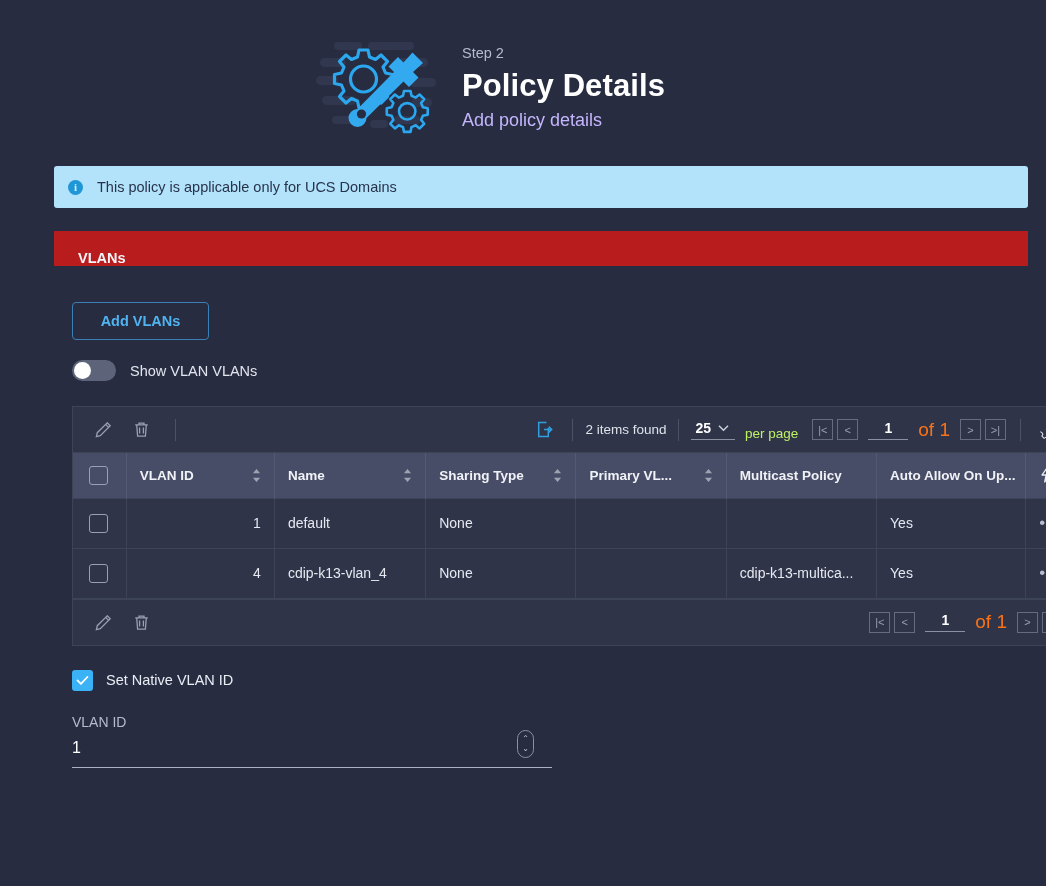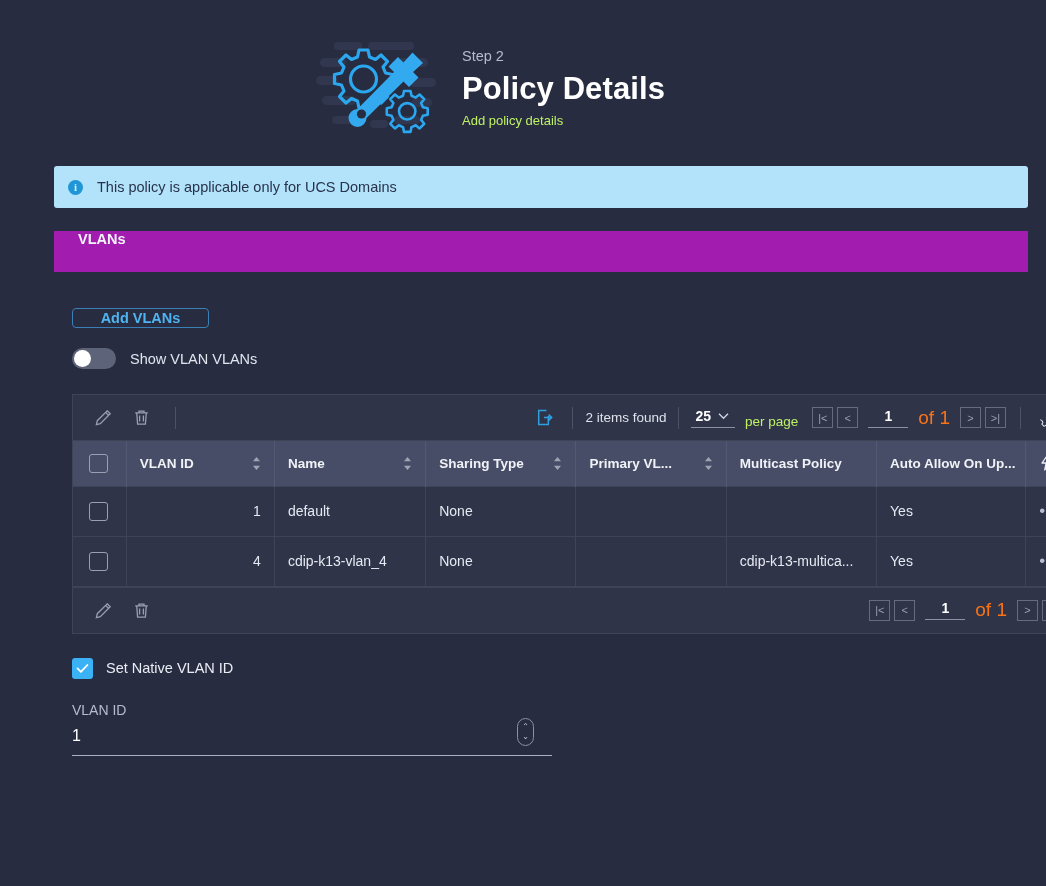--- a/index.html
+++ b/index.html
@@ -15,21 +15,21 @@
   
   .header {
     display: flex; align-items: center;
     padding: 30px 0 26px 276px;
     gap: 22px;
   }
   .illustration { width: 128px; height: 110px; flex: none; }
   .head-text { padding-top: 4px; }
   .step-label { font-size: 14.5px; color: #b6bcce; line-height: 1.5; }
   .page-title { font-size: 31px; font-weight: bold; color: #ffffff; letter-spacing: .1px; margin: 3px 0 6px; }
-  .page-sub { font-size: 13px; color: #bef264; }
+  .page-sub { font-size: 18px; color: #c4b5fd; }
 
   
   .banner {
     margin: 0 18px 0 18px;
     background: #b3e3fb;
     border-radius: 3px;
     height: 42px;
     display: flex; align-items: center;
     padding-left: 14px; gap: 14px;
   }
@@ -38,33 +38,33 @@
     background: #2196d6; flex: none;
     display: flex; align-items: center; justify-content: center;
     color: #cdeeff; font-size: 11px; font-weight: bold;
     font-family: "Liberation Serif", serif;
   }
   .banner-text { color: #27334a; font-size: 14.5px; }
 
   
   .section-bar {
     margin: 23px 18px 0 18px;
-    height: 41px;
-    background: #a21caf;
-    display: flex; align-items: flex-start;
+    height: 35px;
+    background: #b91c1c;
+    display: flex; align-items: flex-end;
     padding-left: 24px;
   }
   .section-bar-title { font-size: 14.5px; font-weight: bold; color: #f2f4f8; }
 
   
   .body { padding: 0 18px; }
 
   .btn-outline {
     margin-top: 36px; margin-left: 18px;
-    width: 137px; height: 20px;
+    width: 137px; height: 38px;
     border: 1px solid #3a7fb5;
     border-radius: 4px;
     background: transparent;
     color: #4fb3f0;
     font-size: 14.5px; font-weight: bold;
     font-family: "Liberation Sans", sans-serif;
     cursor: pointer;
   }
 
   .toggle-row {

